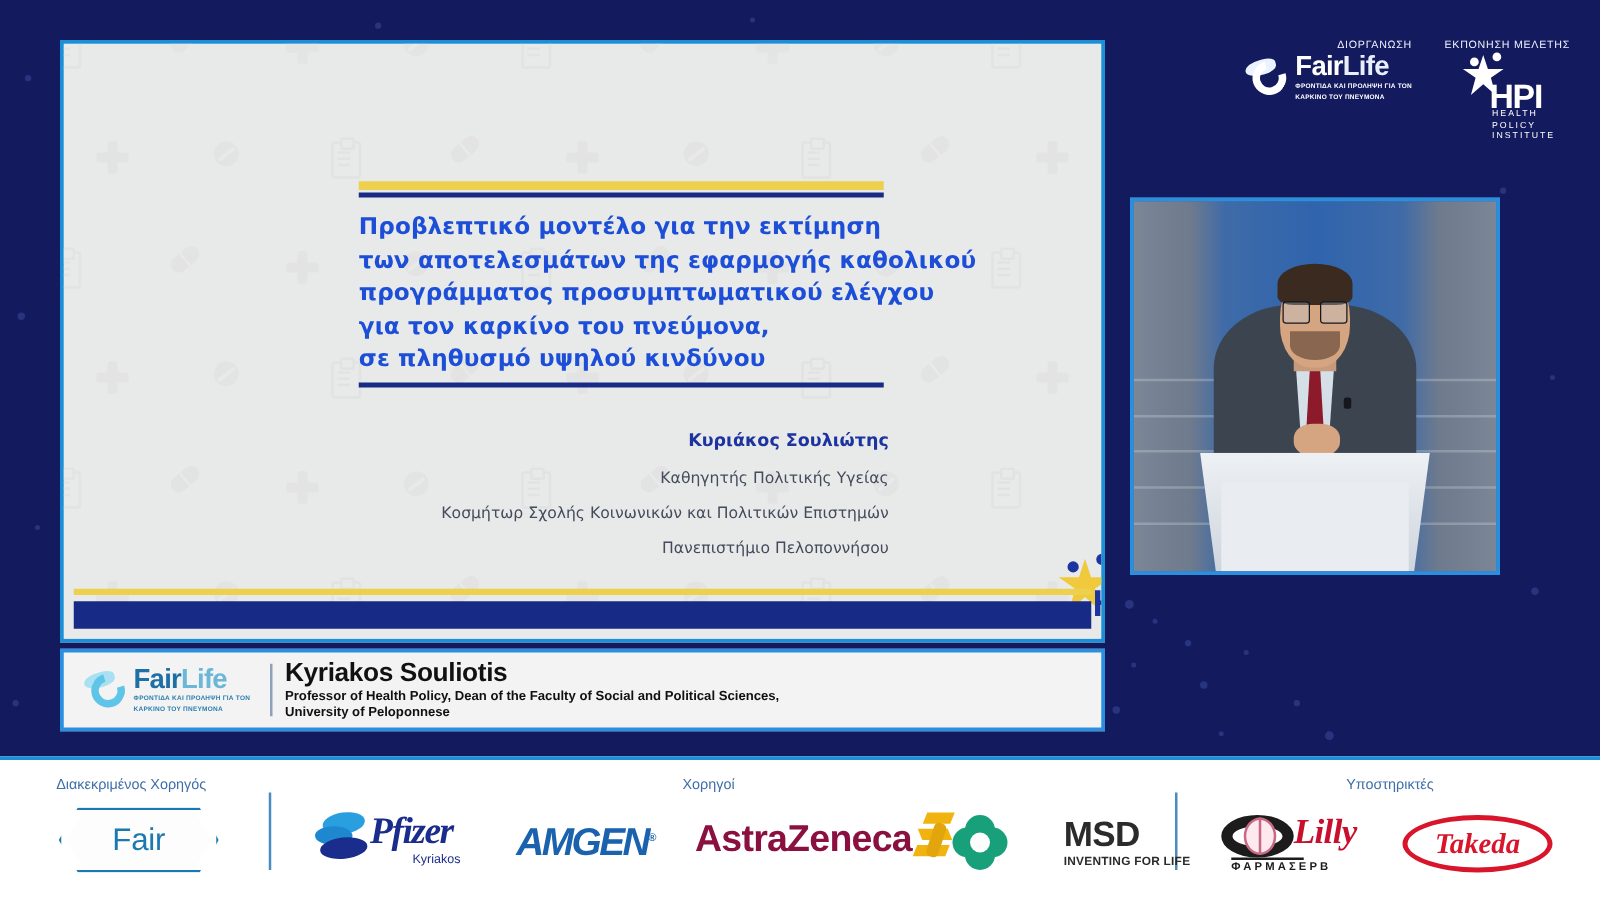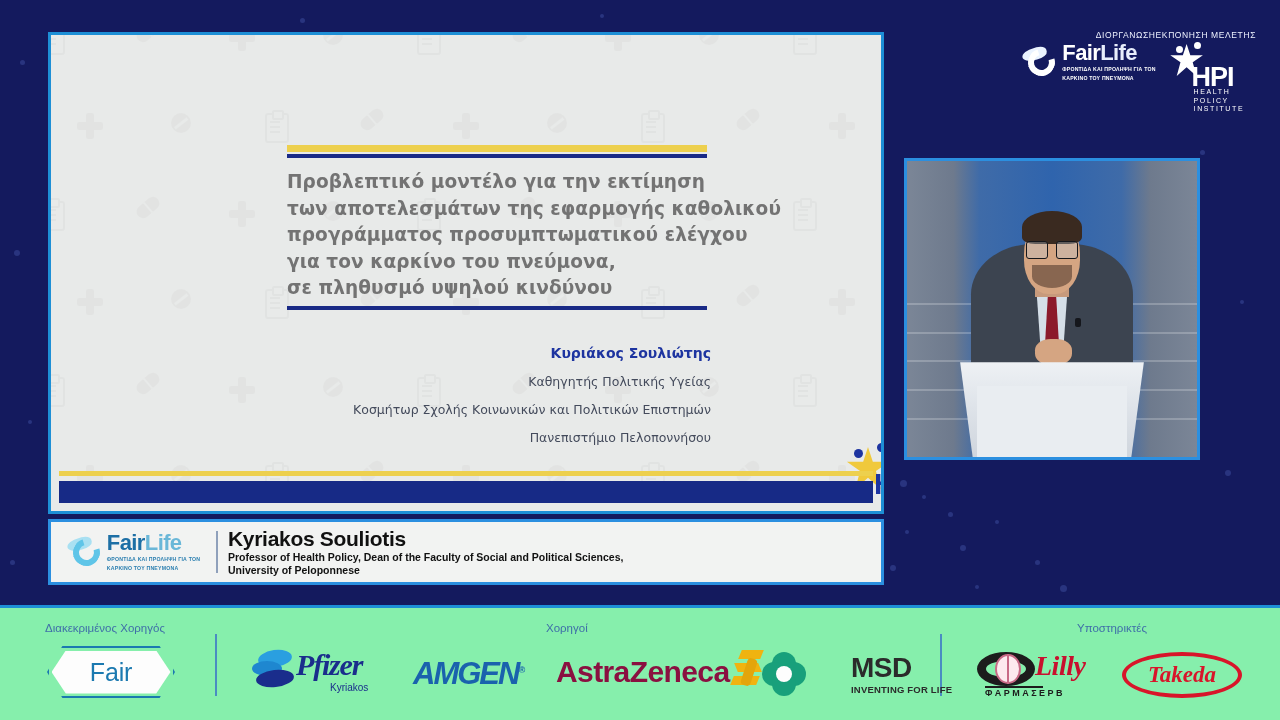--- a/index.html
+++ b/index.html
@@ -38,21 +38,21 @@
   .tab{width:20px;height:20px;border-radius:50%;background:#dedfde;}
   .tab:after{content:"";position:absolute;left:2px;top:9px;width:16px;height:2.5px;
     background:#e8eae9;transform:rotate(-38deg);}
 
   .rule-yellow{position:absolute;left:236px;top:110px;width:420px;height:7px;background:#edd04e;}
   .rule-navy-top{position:absolute;left:236px;top:119px;width:420px;height:4px;background:#192a86;}
   .rule-navy-bot{position:absolute;left:236px;top:271px;width:420px;height:4px;background:#192a86;}
 
   .slide-title{
     position:absolute;left:236px;top:134px;width:450px;
-    color:#737373;font-weight:bold;font-size:18.5px;line-height:26.5px;
+    color:#1d4ed8;font-weight:bold;font-size:18.5px;line-height:26.5px;
     letter-spacing:.1px;
   }
   .slide-title div{white-space:nowrap;}
 
   .speaker-block{position:absolute;left:180px;top:310px;width:480px;text-align:right;color:#3b4152;}
   .sp-name{color:#1d34a0;font-weight:bold;font-size:14px;margin-bottom:13px;}
   .sp-line{font-size:12.5px;margin-bottom:13px;color:#444b5c;}
   .sp-date{position:absolute;left:180px;top:447px;width:480px;text-align:right;
     font-size:12.5px;color:#444b5c;}
 
@@ -117,40 +117,40 @@
      border:6px solid #5fc5e8;border-top-color:transparent;transform:rotate(28deg);box-sizing:border-box;}
   .fl-tail{position:absolute;left:0px;top:3px;width:25px;height:12px;background:#a9e0f2;
      border-radius:60% 40% 50% 50%;transform:rotate(-14deg);}
   .fl-words{line-height:1;}
   .fl-main{font-family:"Liberation Sans",sans-serif;font-weight:bold;font-size:22px;color:#1d6fa5;letter-spacing:-.6px;}
   .fl-main .lite{color:#6ab7d8;}
   .fl-sub{font-family:"Liberation Sans",sans-serif;font-size:5.2px;font-weight:bold;color:#2b7fb0;
      letter-spacing:.2px;margin-top:2px;line-height:7px;}
 
   
-  .toplogos{position:absolute;right:24px;top:30px;display:flex;align-items:flex-start;}
+  .toplogos{position:absolute;right:24px;top:30px;display:flex;align-items:flex-start;gap:26px;}
   .tl-unit{position:relative;color:#fff;}
   .tl-cap{font-family:"Liberation Sans",sans-serif;font-size:8.5px;letter-spacing:.6px;
      text-align:right;margin-bottom:2px;color:#eef2ff;}
   .fl-white .fl-main{color:#fff;} .fl-white .fl-main .lite{color:#e8eefc;}
   .fl-white .fl-sub{color:#fff;}
   .fl-white .fl-ring{border-color:#fff;border-top-color:transparent;}
   .fl-white .fl-tail{background:#eaf3ff;}
   .hpi-w{position:relative;width:96px;height:66px;}
   .hpi-w .hstar{position:absolute;left:14px;top:2px;width:34px;height:32px;background:#fff;
      clip-path:polygon(50% 0%,61% 35%,98% 35%,68% 57%,79% 100%,50% 73%,21% 100%,32% 57%,2% 35%,39% 35%);}
   .hpi-w .hd1{position:absolute;left:20px;top:4px;width:7px;height:7px;border-radius:50%;background:#fff;}
   .hpi-w .hd2{position:absolute;left:38px;top:0;width:7px;height:7px;border-radius:50%;background:#fff;}
   .hpi-w .hbig{position:absolute;left:36px;top:20px;font-family:"Liberation Sans",sans-serif;
      font-weight:bold;font-size:27px;color:#fff;letter-spacing:-1px;}
   .hpi-w .hsm{position:absolute;left:38px;top:46px;font-family:"Liberation Sans",sans-serif;
      font-size:7px;color:#fff;letter-spacing:1.6px;line-height:8.5px;}
 
   
-  .footer{position:absolute;left:0;bottom:0;width:1280px;height:115px;background:#86efac;
+  .footer{position:absolute;left:0;bottom:0;width:1280px;height:115px;background:#ffffff;
     border-top:3px solid #1d8fd6;box-sizing:border-box;}
   .f-cap{position:absolute;font-family:"Liberation Sans",sans-serif;font-size:11.5px;color:#3f6fa8;}
   .f-div{position:absolute;top:26px;width:2px;height:62px;background:#4a8cc2;}
   .f-logo{position:absolute;display:flex;align-items:center;}
 
   
   .roche{width:128px;height:52px;position:relative;}
   .roche-hex{position:absolute;inset:0;border:2.5px solid #1b79b0;box-sizing:border-box;
      clip-path:polygon(12% 0,88% 0,100% 50%,88% 100%,12% 100%,0 50%);}
   .roche-hex:after{content:"";position:absolute;left:2.5px;top:2.5px;right:2.5px;bottom:2.5px;

